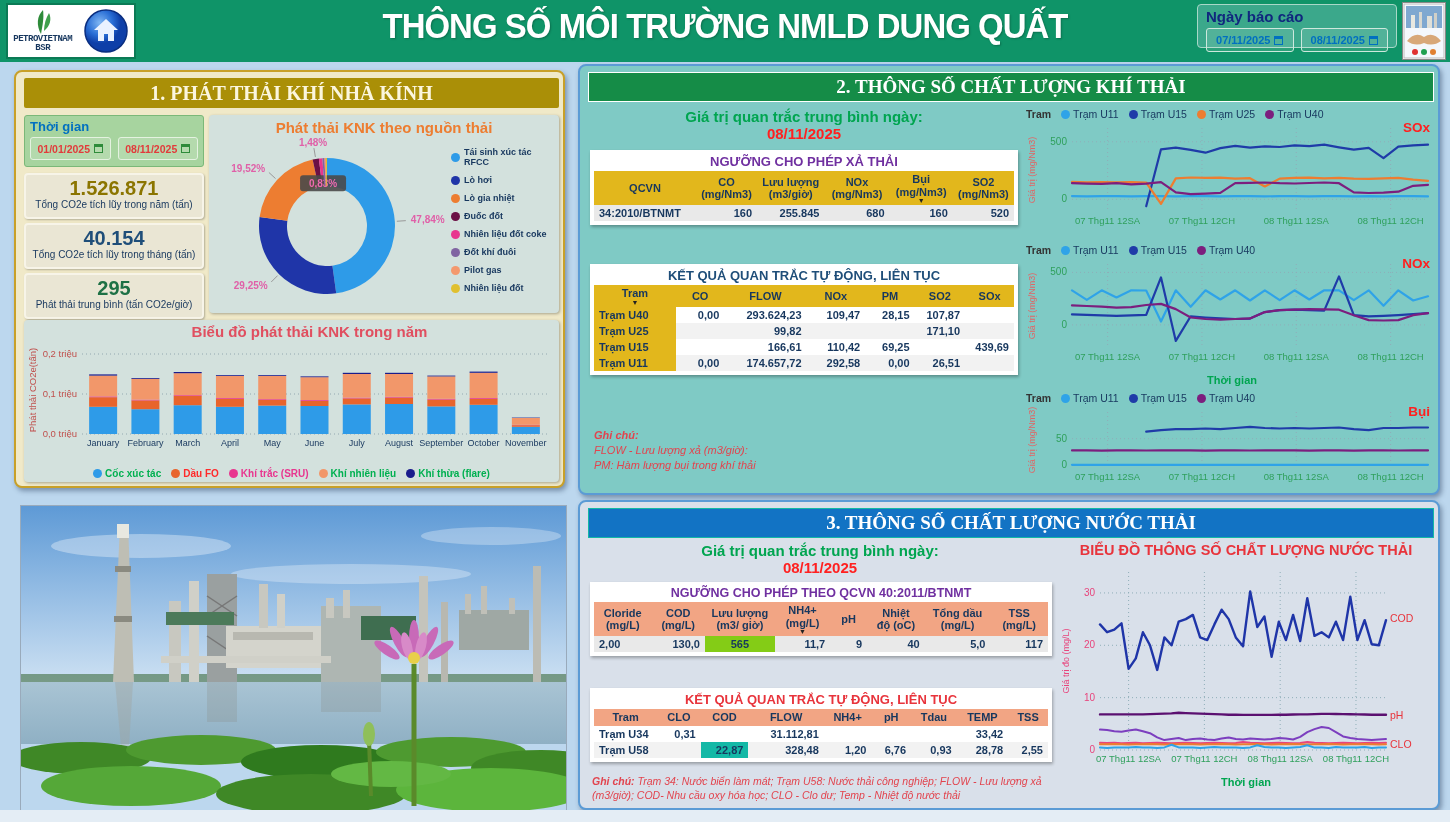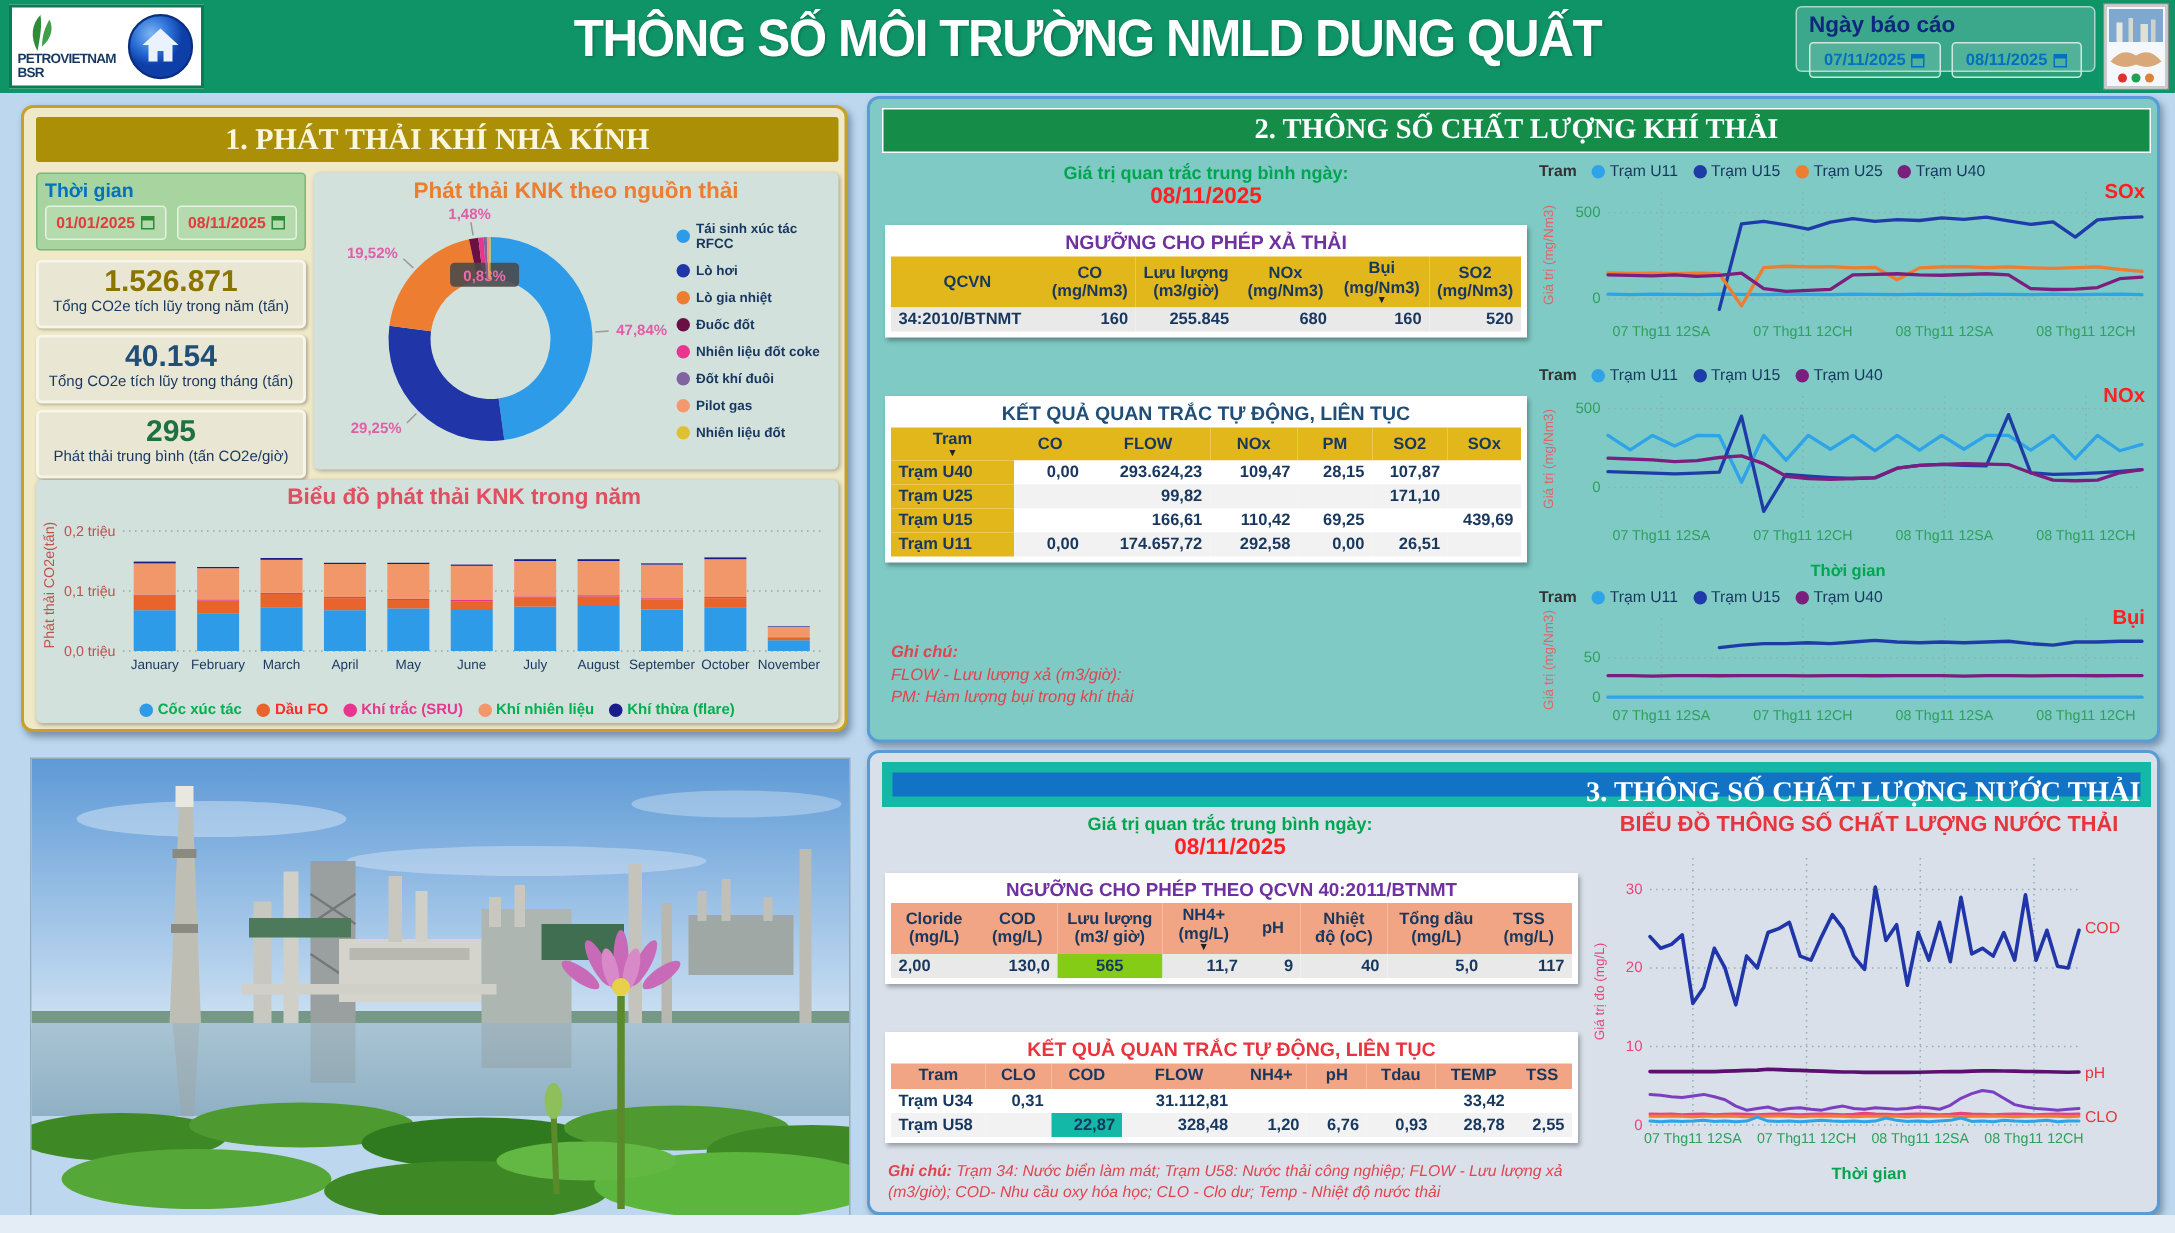--- a/index.html
+++ b/index.html
@@ -1,20 +1,20 @@
 <!DOCTYPE html>
 <html><head>
 <meta charset="utf-8">
 <style>
   html,body{margin:0;padding:0;background:#E8EFF6;font-family:"Liberation Sans",sans-serif;}
   .canvas{position:relative;width:1450px;height:822px;background:#BCD7EE;overflow:hidden;}
   
   .topbar{position:absolute;left:0;top:0;width:1450px;height:62px;background:#0F9468;}
   .logo-box{position:absolute;left:6px;top:3px;width:130px;height:56px;background:#fff;border:2px solid #0B7A55;box-sizing:border-box;display:flex;align-items:center;justify-content:space-around;}
-  .logo-txt{display:flex;flex-direction:column;line-height:1;}
+  .logo-txt{display:flex;flex-direction:column;align-items:center;line-height:1;font-family:Liberation Mono, monospace;}
   .logo-txt b{font-size:9px;color:#17375E;letter-spacing:-0.5px;}
   .main-title{position:absolute;left:0;top:6px;width:100%;text-align:center;color:#fff;font-size:35px;font-weight:bold;transform:scaleX(.94);letter-spacing:-1px;text-shadow:1px 1px 2px rgba(0,0,0,.25);}
   .date-panel{position:absolute;left:1197px;top:4px;width:200px;height:44px;background:#3BA88B;border:1px solid #A8D8C8;border-radius:4px;box-sizing:border-box;padding:3px 8px;}
   .date-label{color:#10277E;font-weight:bold;font-size:15px;}
   .chips{display:flex;gap:7px;margin-top:3px;}
   .chip{flex:1;height:22px;line-height:20px;border:1px solid #CDE8DD;border-radius:3px;text-align:center;font-size:11px;font-weight:bold;color:#0070C0;background:rgba(255,255,255,.12);display:flex;align-items:center;justify-content:center;gap:4px;}
   .cal{display:inline-block;width:9px;height:9px;border:1px solid currentColor;border-top:3px solid currentColor;box-sizing:border-box;}
   .badge{position:absolute;left:1402px;top:2px;width:44px;height:58px;background:#fff;border:1px solid #888;box-sizing:border-box;}
   
   .panel{position:absolute;box-sizing:border-box;border-radius:8px;box-shadow:2px 3px 5px rgba(40,60,90,.45);}
@@ -35,23 +35,23 @@
   .bar-card{left:8px;top:248px;width:535px;height:162px;}
   .bar-title{text-align:center;color:#E04F60;font-weight:bold;font-size:15px;padding-top:3px;margin-left:36px;}
   .bar-legend{position:absolute;left:0;bottom:3px;width:100%;display:flex;justify-content:center;gap:10px;font-size:10px;font-weight:bold;}
   .bar-legend .it{display:flex;align-items:center;gap:3px;}
   
   .photo{position:absolute;left:20px;top:505px;width:545px;height:305px;border:1px solid #9ab;}
   
   .s2{left:578px;top:64px;width:862px;height:431px;background:#7FCAC5;border:2px solid #5B9BD5;}
   .s2-head{position:absolute;left:8px;top:6px;width:846px;height:30px;background:#158C47;border:1px solid #fff;box-sizing:border-box;color:#fff;font-family:"Liberation Serif",serif;font-weight:bold;font-size:19px;line-height:28px;text-align:center;}
   .s3{left:578px;top:500px;width:862px;height:310px;background:#D9E0EA;border:2px solid #5B9BD5;}
-  .s3-head{position:absolute;left:8px;top:6px;width:846px;height:30px;background:#1273C4;border:7px solid #14b8a6;box-sizing:border-box;color:#fff;font-family:"Liberation Serif",serif;font-weight:bold;font-size:19px;line-height:28px;text-align:right;}
+  .s3-head{position:absolute;left:8px;top:6px;width:846px;height:30px;background:#1273C4;border:1px solid #14b8a6;box-sizing:border-box;color:#fff;font-family:"Liberation Serif",serif;font-weight:bold;font-size:19px;line-height:28px;text-align:center;}
   .avg-wrap{position:absolute;text-align:center;}
-  .avg-label{color:#00A550;font-weight:bold;font-size:12px;}
+  .avg-label{color:#00A550;font-weight:bold;font-size:15px;}
   .avg-date{color:#FF2020;font-weight:bold;font-size:15px;}
   .tcard{position:absolute;background:#fff;box-shadow:1px 2px 3px rgba(0,0,0,.3);padding:2px 4px 4px 4px;box-sizing:border-box;}
   .ttitle{text-align:center;font-weight:bold;font-size:13px;padding:2px 0;}
   .purple{color:#7030A0;} .navy{color:#1F4E79;} .redt{color:#E8343C;}
   table.dash{border-collapse:collapse;width:100%;}
   table.dash th{font-size:11px;color:#17375E;text-align:center;padding:2px 3px;line-height:1.15;}
   table.dash td{font-size:11px;color:#17375E;font-weight:bold;padding:2px 5px;text-align:right;}
   table.dash td.first{text-align:left;}
   .arrow{display:block;font-size:7px;color:#222;line-height:5px;}
   .notes{position:absolute;color:#E2444E;font-style:italic;font-size:11px;line-height:15px;}

